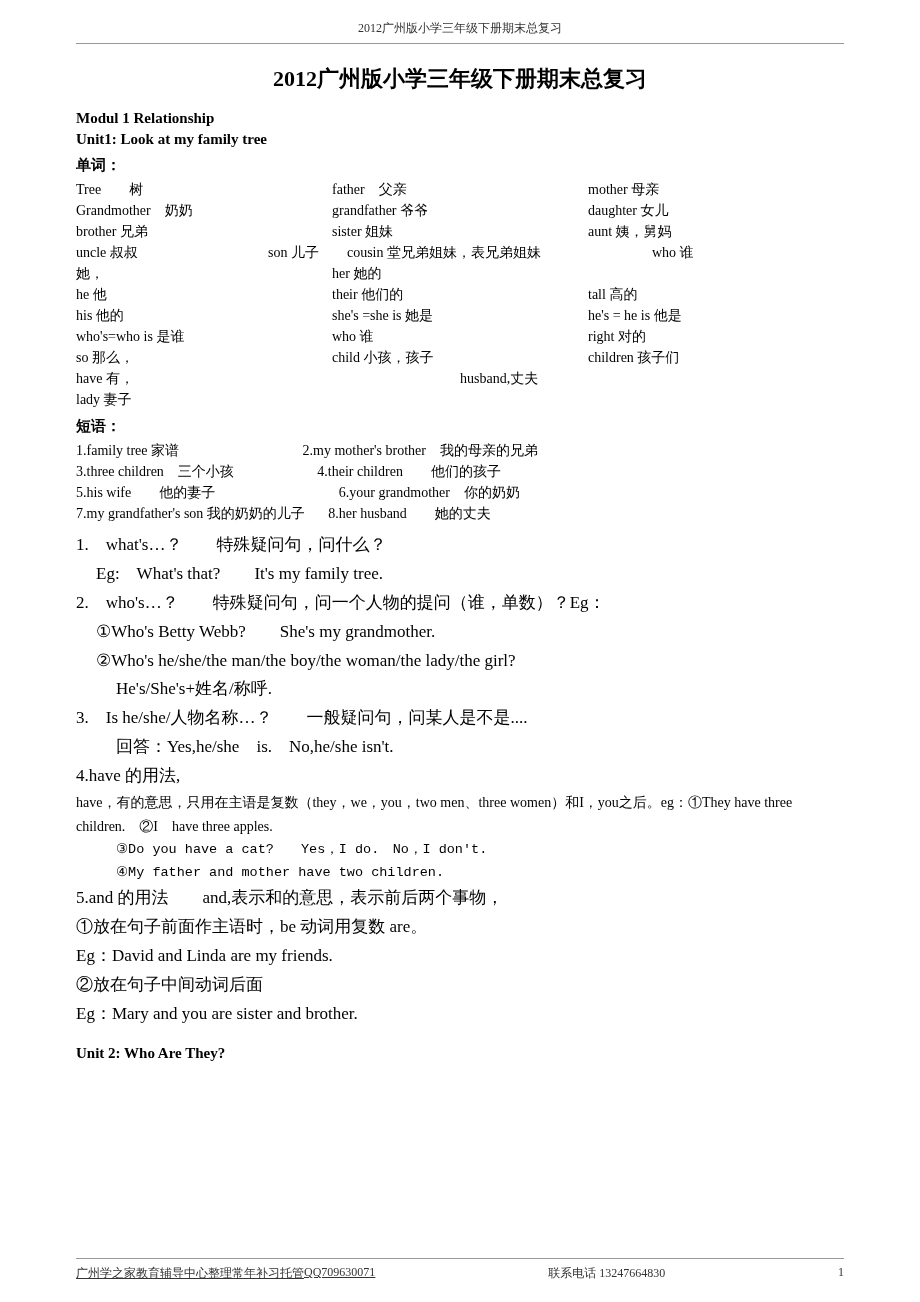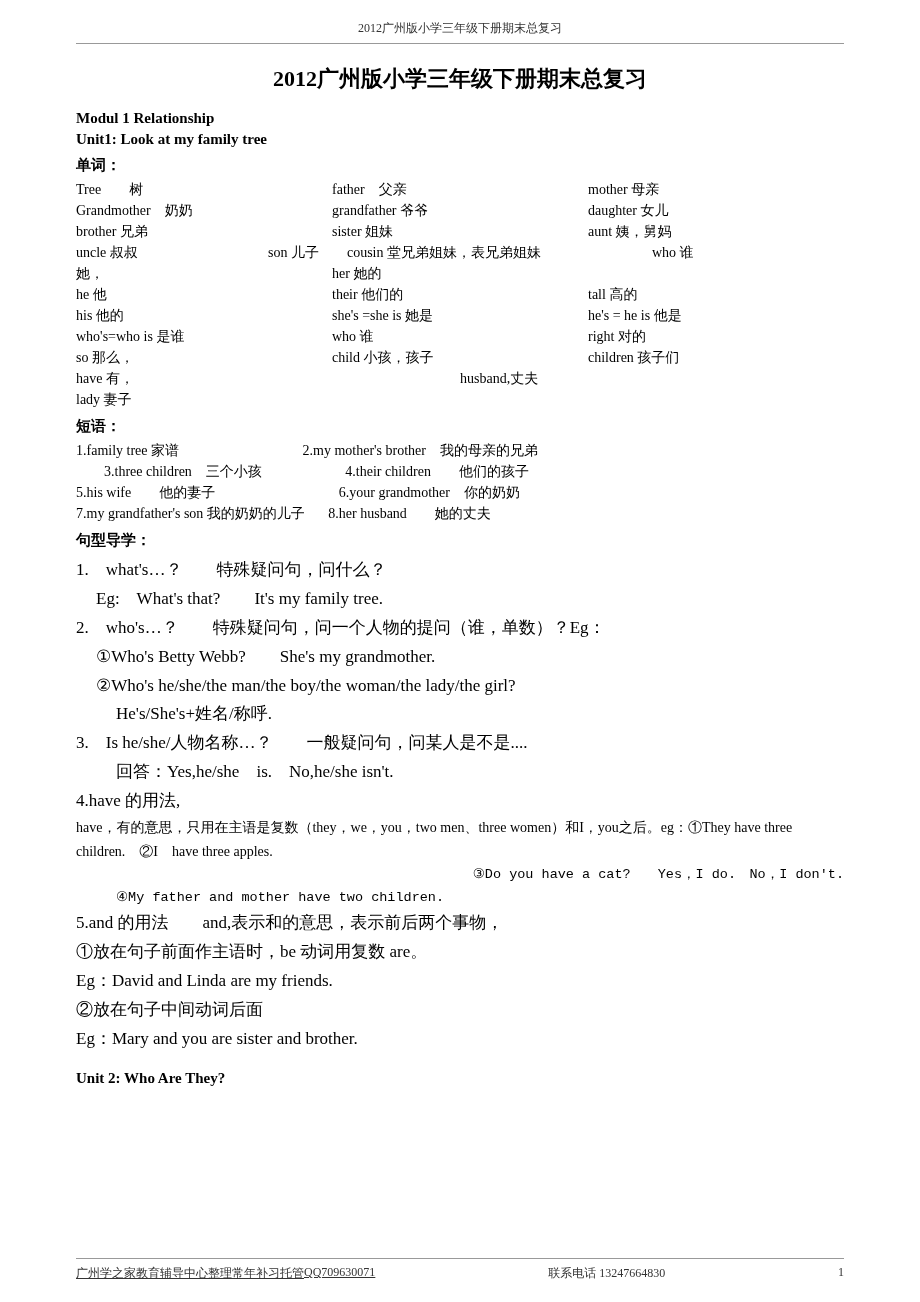--- a/index.html
+++ b/index.html
@@ -164,48 +164,47 @@
       <div class="vocab-col"><span></span></div>
     </div>
   </div>
 
   <div class="phrases-section">
     <div class="vocab-section-title">短语：</div>
     <div style="margin-bottom:3px;">
       <span>1.family tree 家谱</span>
       <span style="padding-left: 120px;">2.my mother's brother　我的母亲的兄弟</span>
     </div>
-    <div style="margin-bottom:3px;margin-left:28px;">
+    <div style="margin-bottom:3px;">
       <span>3.three children　三个小孩</span>
       <span style="padding-left: 80px;">4.their children　　他们的孩子</span>
     </div>
     <div style="margin-bottom:3px;">
       <span>5.his wife　　他的妻子</span>
       <span style="padding-left: 120px;">6.your grandmother　你的奶奶</span>
     </div>
     <div style="margin-bottom:3px;">
       <span>7.my grandfather's son 我的奶奶的儿子</span>
       <span style="padding-left: 20px;">8.her husband　　她的丈夫</span>
     </div>
   </div>
 
   <div class="sentences-section">
-    <div class="vocab-section-title">句型导学：</div>
 
     <p>1.　what's…？　　特殊疑问句，问什么？</p>
     <p class="indent1">Eg:　What's that?　　It's my family tree.</p>
     <p>2.　who's…？　　特殊疑问句，问一个人物的提问（谁，单数）？Eg：</p>
     <p class="indent1">①Who's Betty Webb?　　She's my grandmother.</p>
     <p class="indent1">②Who's he/she/the man/the boy/the woman/the lady/the girl?</p>
     <p class="indent2">He's/She's+姓名/称呼.</p>
     <p>3.　Is he/she/人物名称…？　　一般疑问句，问某人是不是....</p>
     <p class="indent2">回答：Yes,he/she　is.　No,he/she isn't.</p>
     <p>4.have 的用法,</p>
     <p style="line-height:1.7;font-size:14px;">have，有的意思，只用在主语是复数（they，we，you，two men、three women）和I，you之后。eg：①They have three children.　②I　have three apples.</p>
-    <p class="indent2" style="font-family:'Courier New',monospace;font-size:13.5px;text-align:right;">③Do you have a cat?　　Yes，I do.　No，I don't.</p>
+    <p class="indent2" style="font-family:'Courier New',monospace;font-size:13.5px;">③Do you have a cat?　　Yes，I do.　No，I don't.</p>
     <p class="indent2" style="font-family:'Courier New',monospace;font-size:13.5px;">④My father and mother have two children.</p>
     <p>5.and 的用法　　and,表示和的意思，表示前后两个事物，</p>
     <p>①放在句子前面作主语时，be 动词用复数 are。</p>
     <p>Eg：David and Linda are my friends.</p>
     <p>②放在句子中间动词后面</p>
     <p>Eg：Mary and you are sister and brother.</p>
   </div>
 
   <div style="margin-top:16px;">
     <div class="unit-heading">Unit 2: Who Are They?</div>

